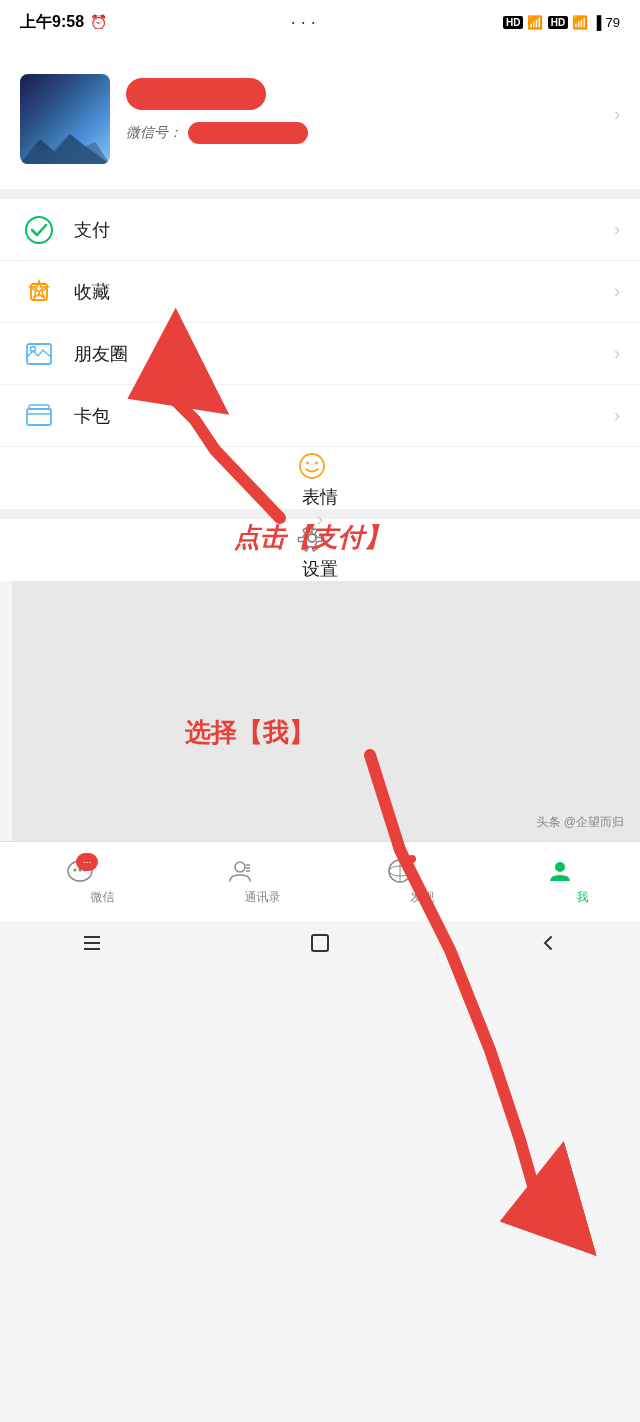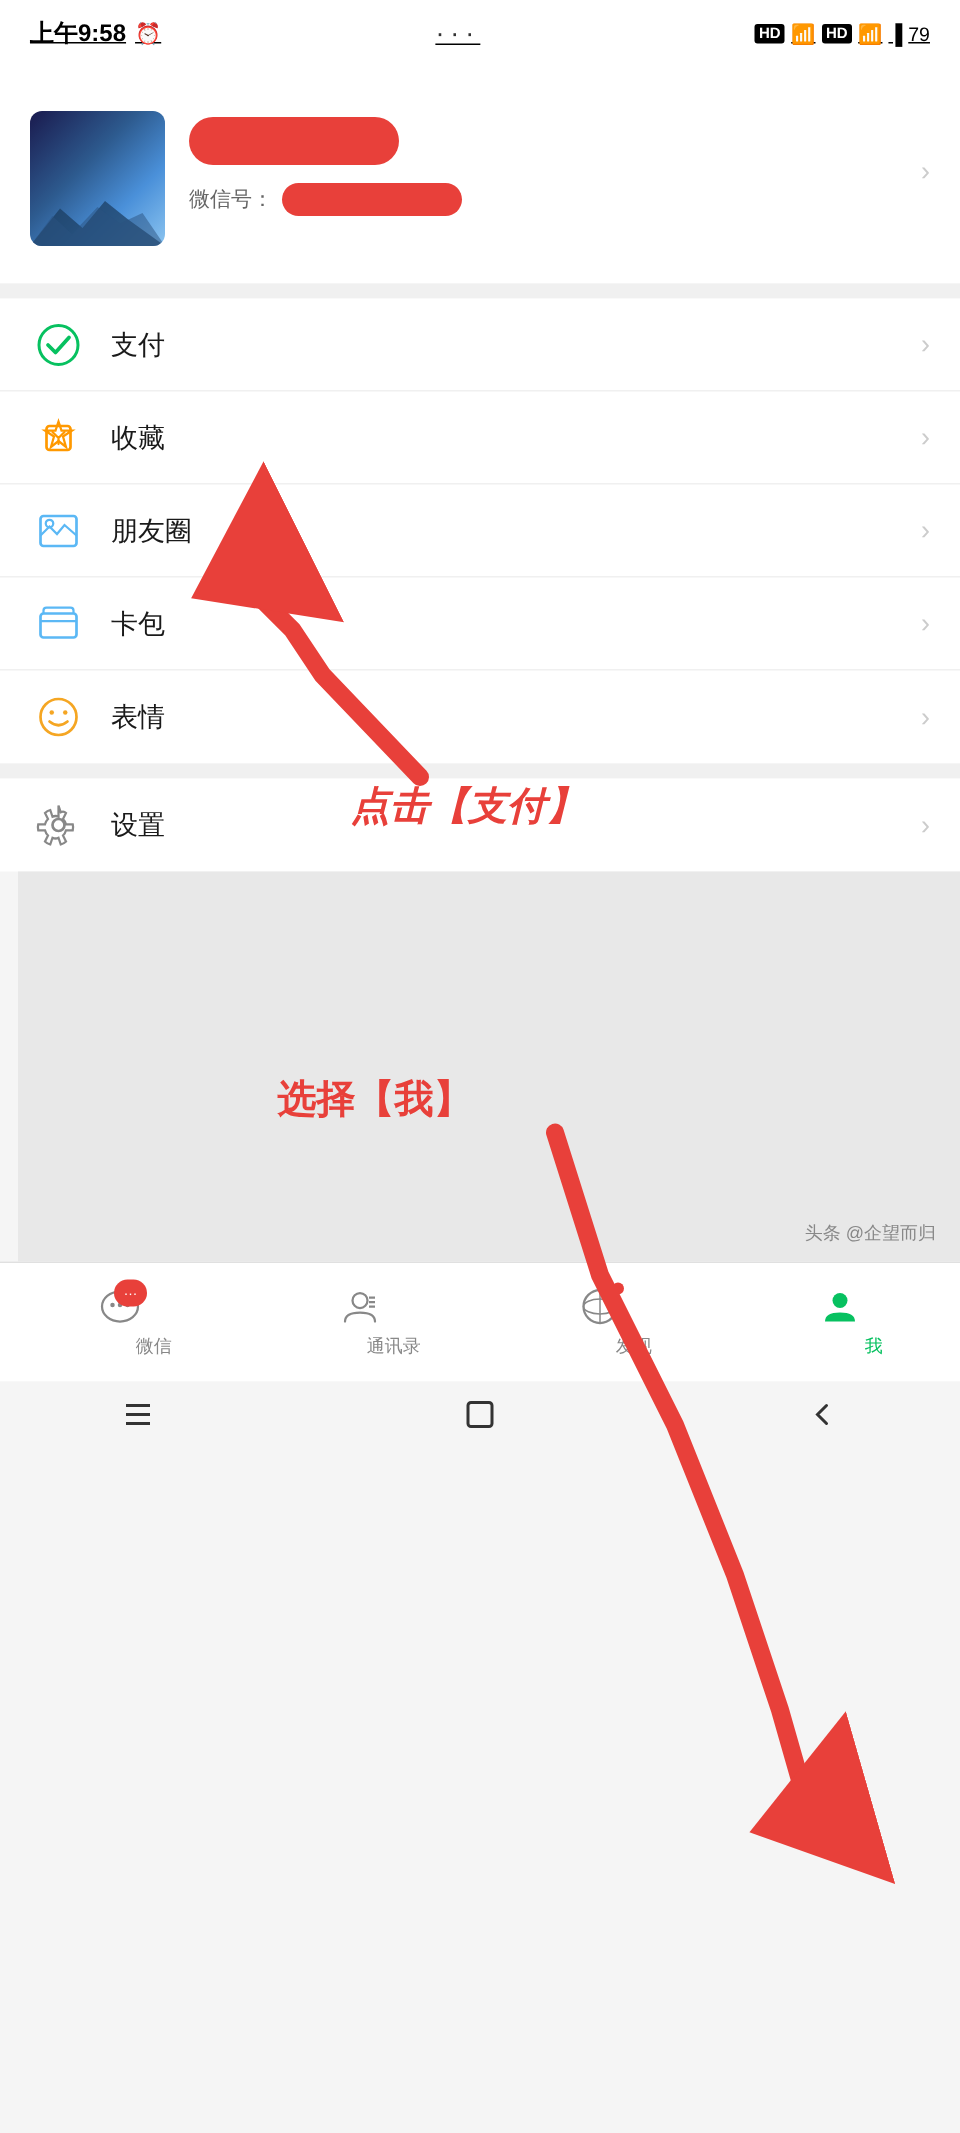--- a/index.html
+++ b/index.html
@@ -15,21 +15,20 @@
     
     .status-bar {
       background: #fff;
       height: 44px;
       display: flex;
       align-items: center;
       justify-content: space-between;
       padding: 0 20px;
       font-size: 14px;
       font-weight: 500;
-      text-decoration: underline;
     }
     .status-left { display: flex; align-items: center; gap: 6px; }
     .status-time { font-size: 16px; font-weight: 600; }
     .status-alarm { font-size: 14px; }
     .status-center { font-size: 18px; letter-spacing: 4px; color: #333; }
     .status-right { display: flex; align-items: center; gap: 4px; font-size: 13px; }
     .signal-box {
       background: #000;
       color: #fff;
       font-size: 10px;
@@ -71,20 +70,21 @@
       border-radius: 20px;
       height: 32px;
       width: 140px;
       margin-bottom: 12px;
     }
     .profile-wechat-row {
       display: flex;
       align-items: center;
       gap: 6px;
       margin-bottom: 12px;
+      font-style: italic;
     }
     .profile-wechat-label {
       font-size: 14px;
       color: #666;
     }
     .profile-wechat-id {
       background: #e8403a;
       border-radius: 12px;
       height: 22px;
       width: 120px;
@@ -128,20 +128,21 @@
       display: flex;
       align-items: center;
       padding: 0 20px;
       height: 62px;
       border-bottom: 1px solid #f0f0f0;
       cursor: pointer;
       position: relative;
     }
     .menu-item:last-child {
       border-bottom: none;
+      flex-direction: column;
     }
     .menu-icon {
       width: 38px;
       height: 38px;
       display: flex;
       align-items: center;
       justify-content: center;
       margin-right: 16px;
       flex-shrink: 0;
     }

